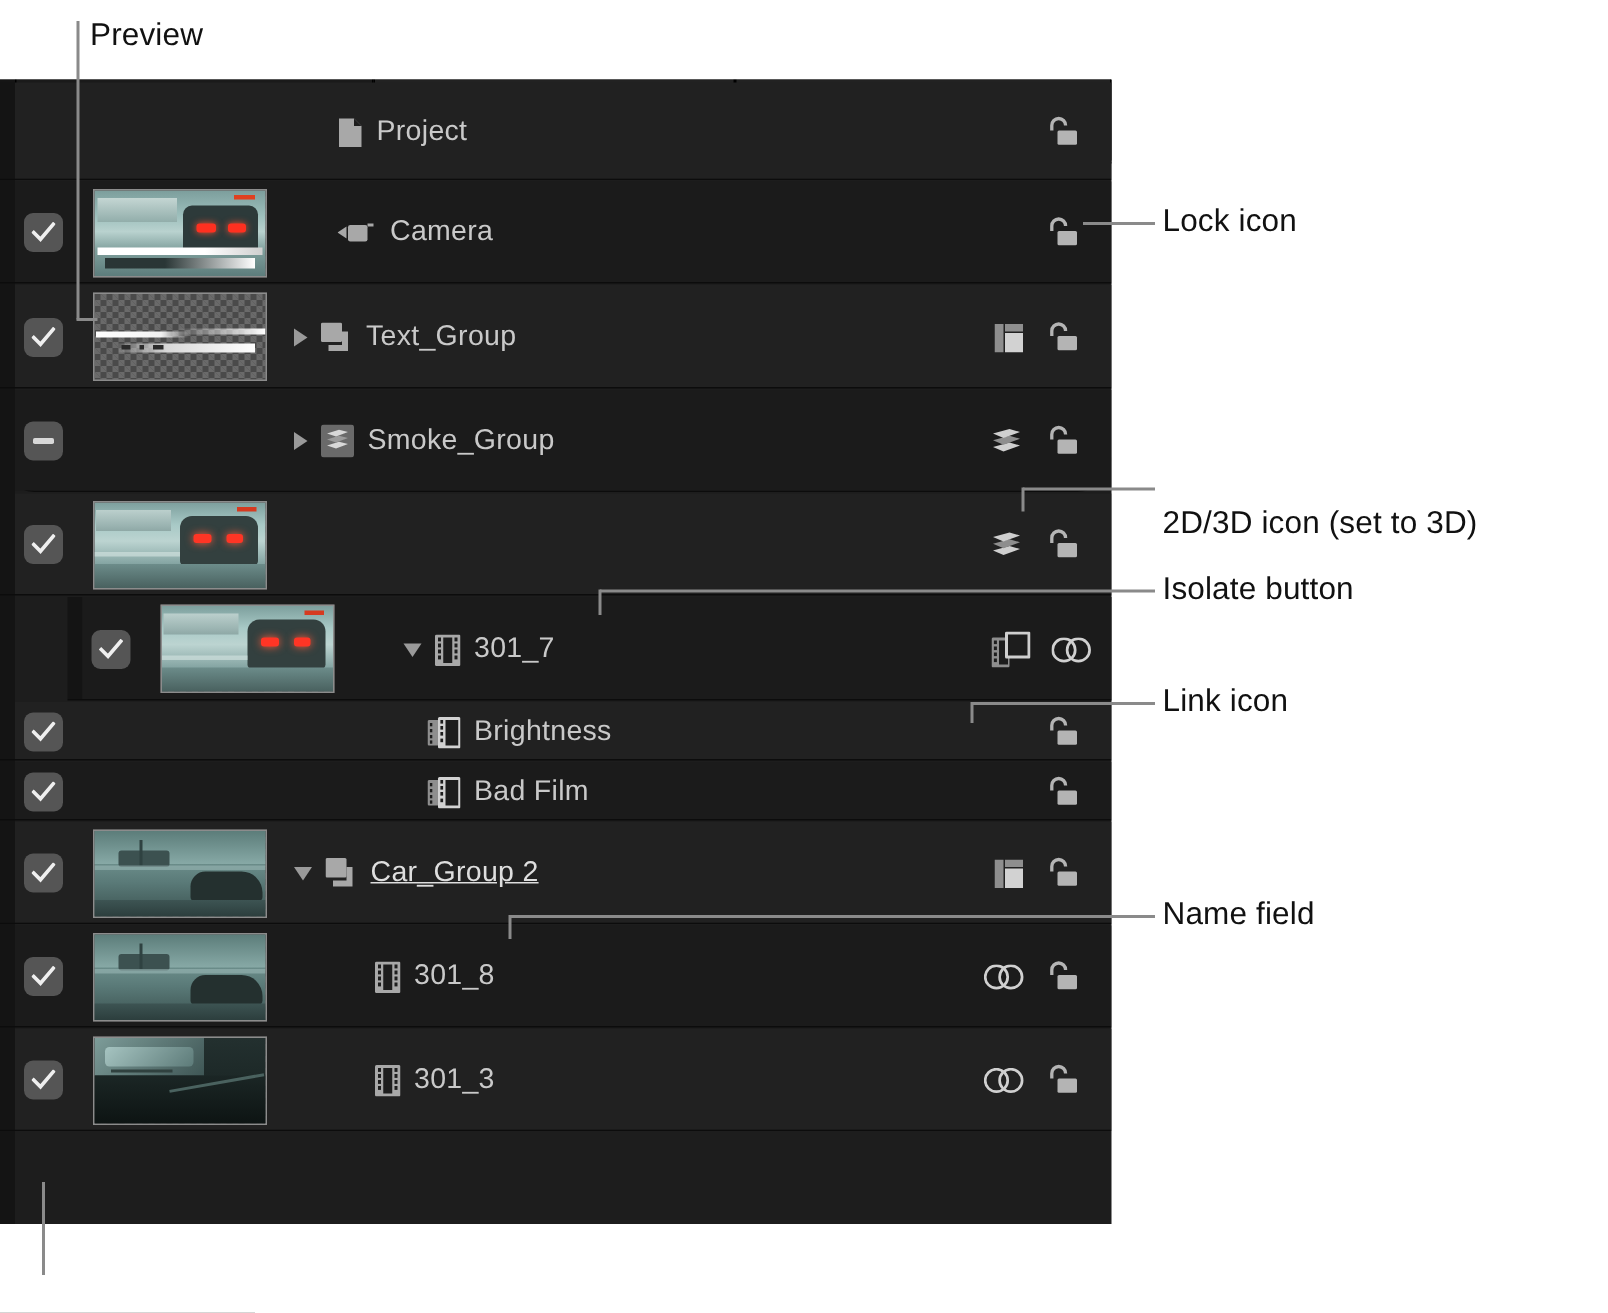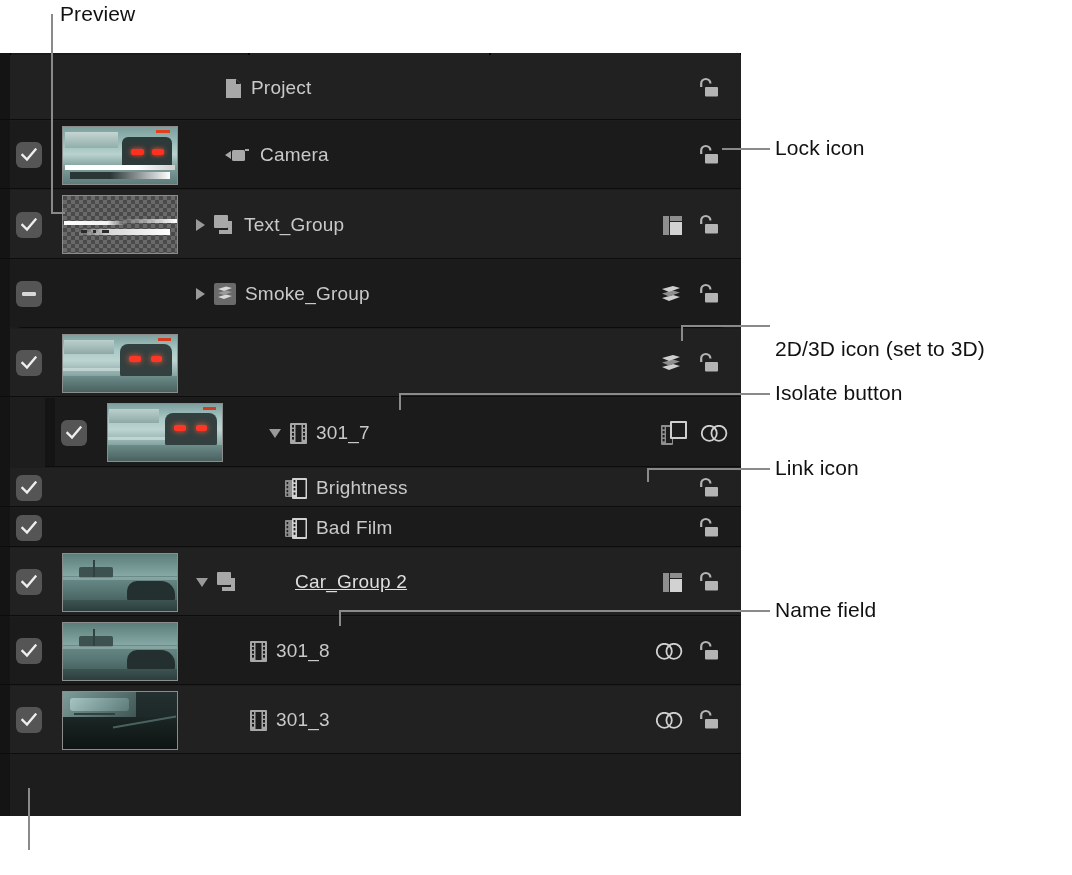--- a/index.html
+++ b/index.html
@@ -88,21 +88,21 @@
 
   
   .namewrap {
     position: absolute; display: flex; align-items: center; gap: 9px;
     height: 28px;
   }
   .lname {
     font-size: 19px; color: #c9c9c9; white-space: nowrap;
     letter-spacing: .2px;
   }
-  .lname.editing { text-decoration: underline; color:#dedede;margin-left:48px; }
+  .lname.editing { text-decoration: underline; color:#dedede; }
 
   .disc {
     width: 0; height: 0; cursor: pointer; flex: none;
   }
   .disc.closed {
     border-left: 9px solid #9a9a9a;
     border-top: 6px solid transparent;
     border-bottom: 6px solid transparent;
   }
   .disc.open {
@@ -596,21 +596,21 @@
               <svg class="ico" width="22" height="22" viewBox="0 0 22 22" fill="none">
                 <path d="M4.2 10 V6.6 A4.6 4.6 0 0 1 13.4 6.6" stroke="#b4b4b4" stroke-width="2.2" fill="none"></path>
                 <rect x="8" y="10" width="13" height="9.5" rx="1" fill="#b4b4b4"></rect>
               </svg>
             </span>
           </div>
         </div>
       </div>
   </div>
 
-  <div class="ann" style="left:60px; top:2px;">Preview</div>
+  <div class="ann" style="left:60px; top:12px;">Preview</div>
   <div class="line lv" style="left:51px; top:14px; height:199px;"></div>
   <div class="line lh" style="left:51px; top:212px; width:14px;"></div>
 
   <div class="ann" style="left:775px; top:136px;">Lock icon</div>
   <div class="line lh" style="left:722px; top:148px; width:48px;"></div>
 
   <div class="ann" style="left:775px; top:337px;">2D/3D icon (set to 3D)</div>
   <div class="line lh" style="left:682px; top:325px; width:88px;"></div>
   <div class="line lv" style="left:681px; top:325px; height:16px;"></div>
 

